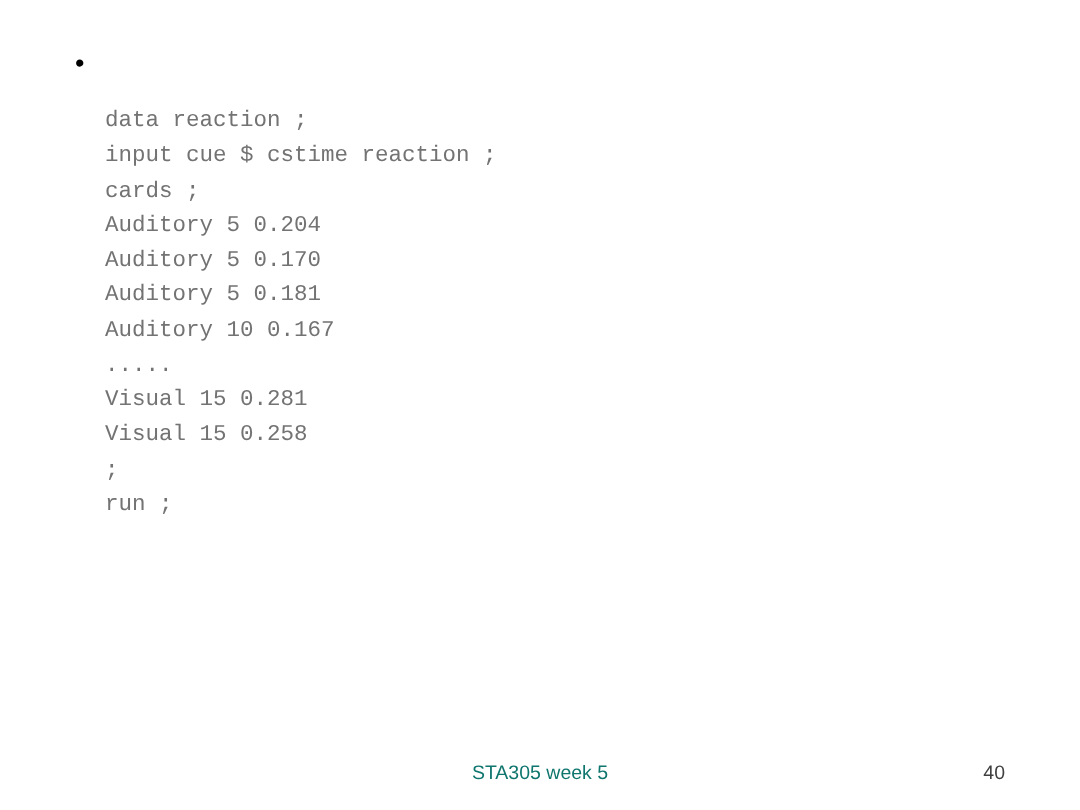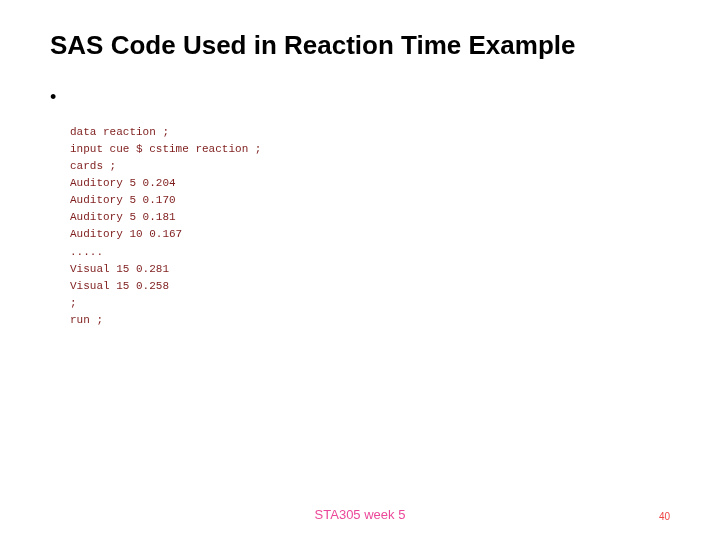--- a/index.html
+++ b/index.html
@@ -46,51 +46,50 @@
     }
 
     .bullet-text {
       font-size: 17px;
       color: #000000;
       line-height: 1.4;
     }
 
     .code-block {
       font-family: 'Courier New', Courier, monospace;
-      font-size: 11px;
-      color: #7f1d1d;
+      font-size: 15px;
+      color: #737373;
       line-height: 1.55;
       margin-left: 20px;
       margin-top: 8px;
       white-space: pre;
     }
 
     .footer-center {
       position: absolute;
       bottom: 18px;
       left: 50%;
       transform: translateX(-50%);
       font-size: 13px;
-      color: #ec4899;
+      color: #0f766e;
     }
 
     .footer-right {
       position: absolute;
       bottom: 18px;
       right: 50px;
-      font-size: 10px;
-      color: #ef4444;
+      font-size: 13px;
+      color: #404040;
     }
   </style>
 </head>
 <body>
 
 <div class="slide">
 
-  <div class="title">SAS Code Used in Reaction Time Example</div>
 
   <div class="bullet-point">
     <span class="bullet-dot">•</span>
   </div>
 
   <pre class="code-block">data reaction ;
 input cue $ cstime reaction ;
 cards ;
 Auditory 5 0.204
 Auditory 5 0.170

